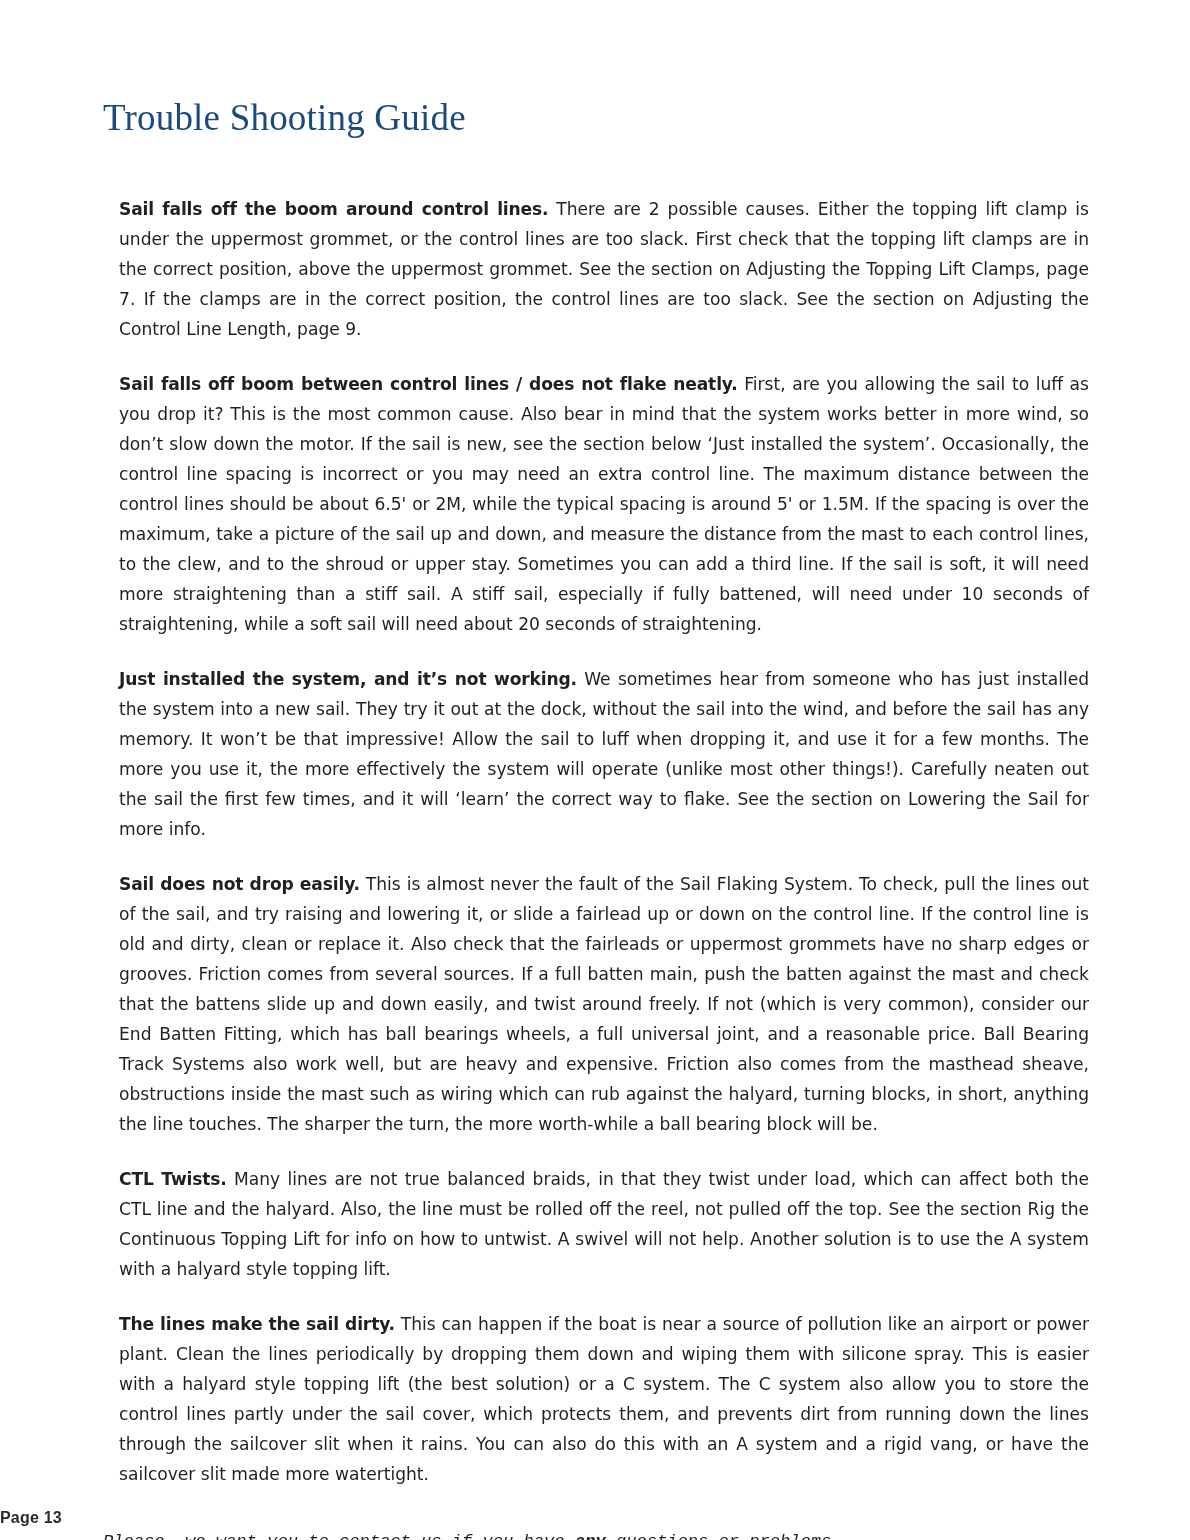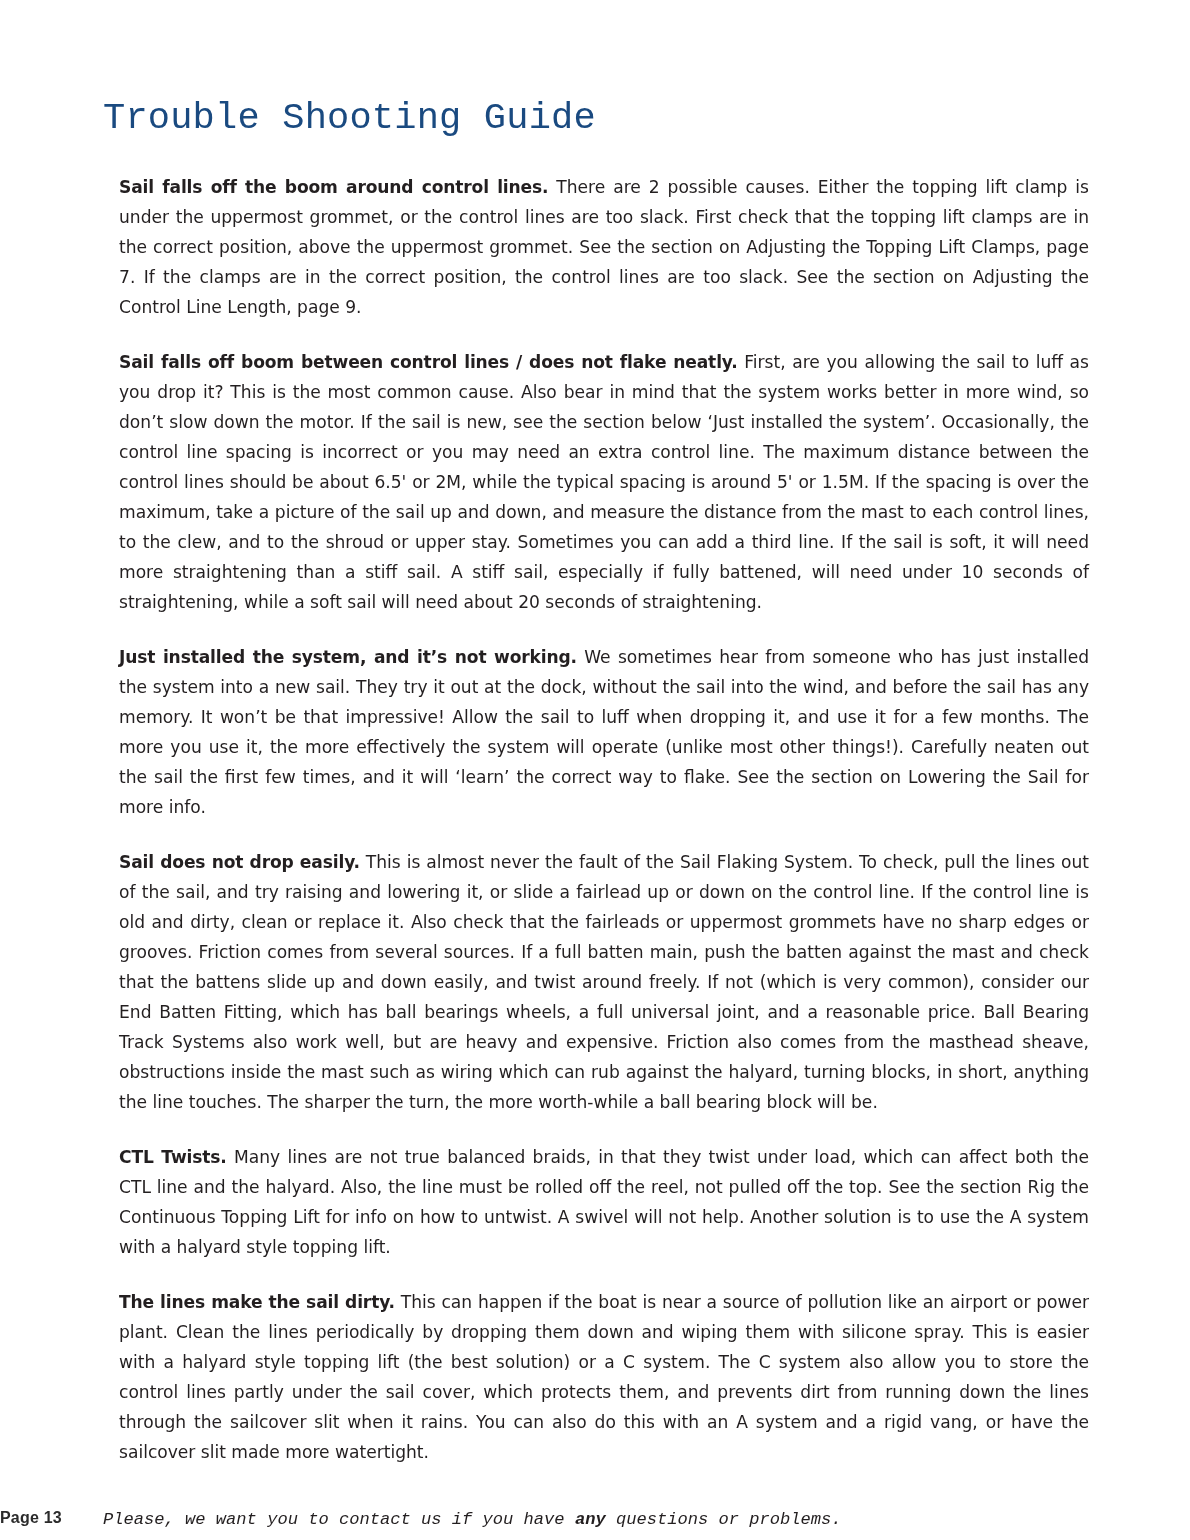--- a/index.html
+++ b/index.html
@@ -19,27 +19,27 @@
     box-sizing: border-box;
     overflow: hidden;
   }
   .content {
     position: absolute;
     left: 103px;
     top: 96px;
     width: 986px;
   }
   .doc-title {
-    font-family: Liberation Mono, monospace;
+    font-family: Liberation Serif, serif;
     font-weight: 400;
     font-size: 37px;
     line-height: 44px;
     letter-spacing: 0.2px;
     color: #1a4a80;
-    margin: 0 0 32px 0;
+    margin: 0 0 54px 0;
     white-space: nowrap;
   }
   .para {
     font-family: "DejaVu Sans", sans-serif;
     font-size: 17.1px;
     line-height: 30px;
     text-align: justify;
     text-justify: inter-word;
     margin: 0 0 25px 16px;
     color: #231f20;

